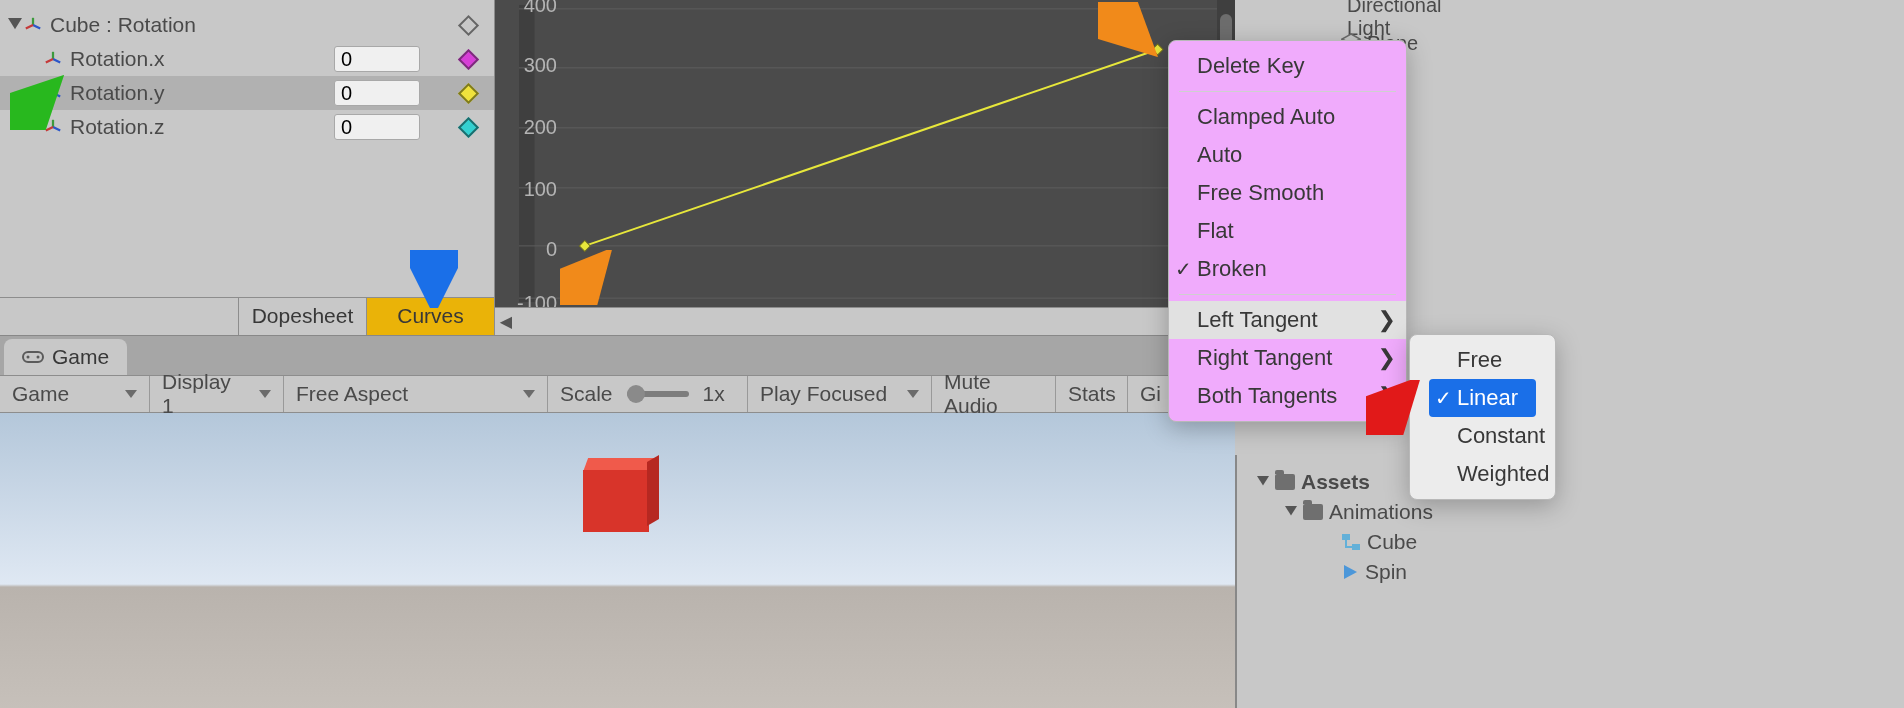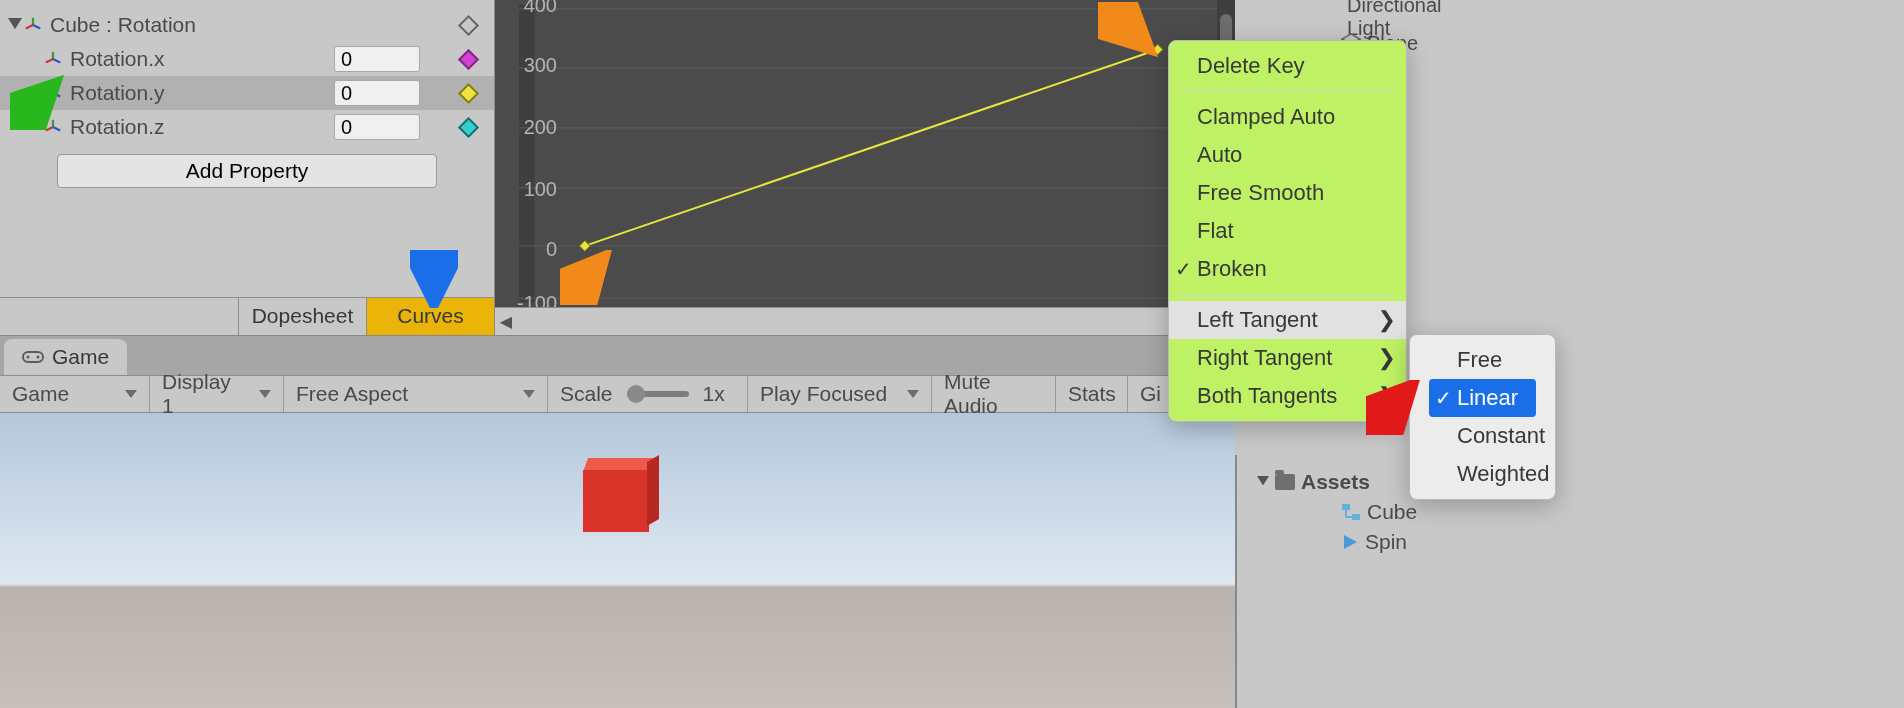--- a/index.html
+++ b/index.html
@@ -61,21 +61,21 @@
   
   
   .assets-panel { position:absolute; left:1235px; top:455px; width:320px; height:253px; background:#c8c8c8; border-left:2px solid #888; padding:12px 20px; font-size:21px; color:#4a4a4a; }
   .assets-row { display:flex; align-items:center; height:30px; gap:6px; }
   .indent1 { padding-left:28px; }
   .indent3 { padding-left:84px; }
   .folder-ic { width:20px; height:16px; background:#6f6f6f; border-radius:2px; position:relative; }
   .folder-ic::before { content:""; position:absolute; top:-4px; left:0; width:9px; height:4px; background:#6f6f6f; border-radius:2px 2px 0 0; }
   
   
-  .ctx-menu { position:absolute; left:1168px; top:40px; width:239px; background:#bef264; border:1px solid #b8b8b8; border-radius:8px; box-shadow:0 6px 24px rgba(0,0,0,.25); padding:6px 0; font-size:22px; }
+  .ctx-menu { position:absolute; left:1168px; top:40px; width:239px; background:#f0abfc; border:1px solid #b8b8b8; border-radius:8px; box-shadow:0 6px 24px rgba(0,0,0,.25); padding:6px 0; font-size:22px; }
   .ctx-item { height:38px; display:flex; align-items:center; padding:0 16px 0 28px; position:relative; }
   .ctx-item.hov { background:#e1e1e1; }
   .ctx-sep { height:1px; background:#cfcfcf; margin:6px 10px; }
   .ctx-chk { position:absolute; left:6px; font-size:20px; }
   .ctx-sub { position:absolute; right:10px; }
   
   .sub-menu { position:absolute; left:1409px; top:334px; width:147px; background:#ececec; border:1px solid #b8b8b8; border-radius:8px; box-shadow:0 6px 24px rgba(0,0,0,.25); padding:6px 0; font-size:22px; z-index:50; }
   .sub-item { height:38px; display:flex; align-items:center; padding:0 14px 0 28px; position:relative; border-radius:4px; margin:0 19px; }
   .sub-item.sel { background:#1a6fe8; color:#fff; }
   .sub-item .ctx-chk { left:6px; color:#fff; }
@@ -126,21 +126,20 @@
       <svg class="axis-icn" viewBox="0 0 20 20">
           <line x1="10" y1="10" x2="10" y2="2" stroke="#3c9a3c" stroke-width="2.5"></line>
           <line x1="10" y1="10" x2="18" y2="14" stroke="#2c56c9" stroke-width="2.5"></line>
           <line x1="10" y1="10" x2="2" y2="14" stroke="#c53a3a" stroke-width="2.5"></line>
         </svg>
       <span class="tree-label">Rotation.z</span>
       <input class="val-box" value="0" style="">
       <span class="key-diamond kd-cya"></span>
     </div>
   </div>
-  <button class="add-prop-btn">Add Property</button>
 
   <div class="anim-tabs">
     <div class="spacer"></div>
     <div class="anim-tab">Dopesheet</div>
     <div class="anim-tab act">Curves</div>
   </div>
 </div>
 
 <div class="graph">
   <div class="graph-inner">
@@ -254,20 +253,27 @@
 </div>
 
 <div class="assets-panel">
   <div class="assets-row">
     <svg width="12" height="12" viewBox="0 0 10 10">
         <polygon points="0,0 10,0 5,8" fill="#555"></polygon>
       </svg>
     <span class="folder-ic"></span>
     <b>Assets</b>
   </div>
+  <div class="assets-row indent1">
+    <svg width="12" height="12" viewBox="0 0 10 10">
+        <polygon points="0,0 10,0 5,8" fill="#555"></polygon>
+      </svg>
+    <span class="folder-ic"></span>
+    <span>Animations</span>
+  </div>
   <div class="assets-row indent3">
     <svg width="20" height="18" viewBox="0 0 20 18">
         <rect x="1" y="1" width="8" height="6" fill="#63b0d8"></rect>
         <rect x="11" y="11" width="8" height="6" fill="#63b0d8"></rect>
         <path d="M5 7 V14 H11" fill="none" stroke="#63b0d8" stroke-width="2"></path>
       </svg>
     <span>Cube</span>
   </div>
   <div class="assets-row indent3">
     <svg width="18" height="18" viewBox="0 0 18 18">

